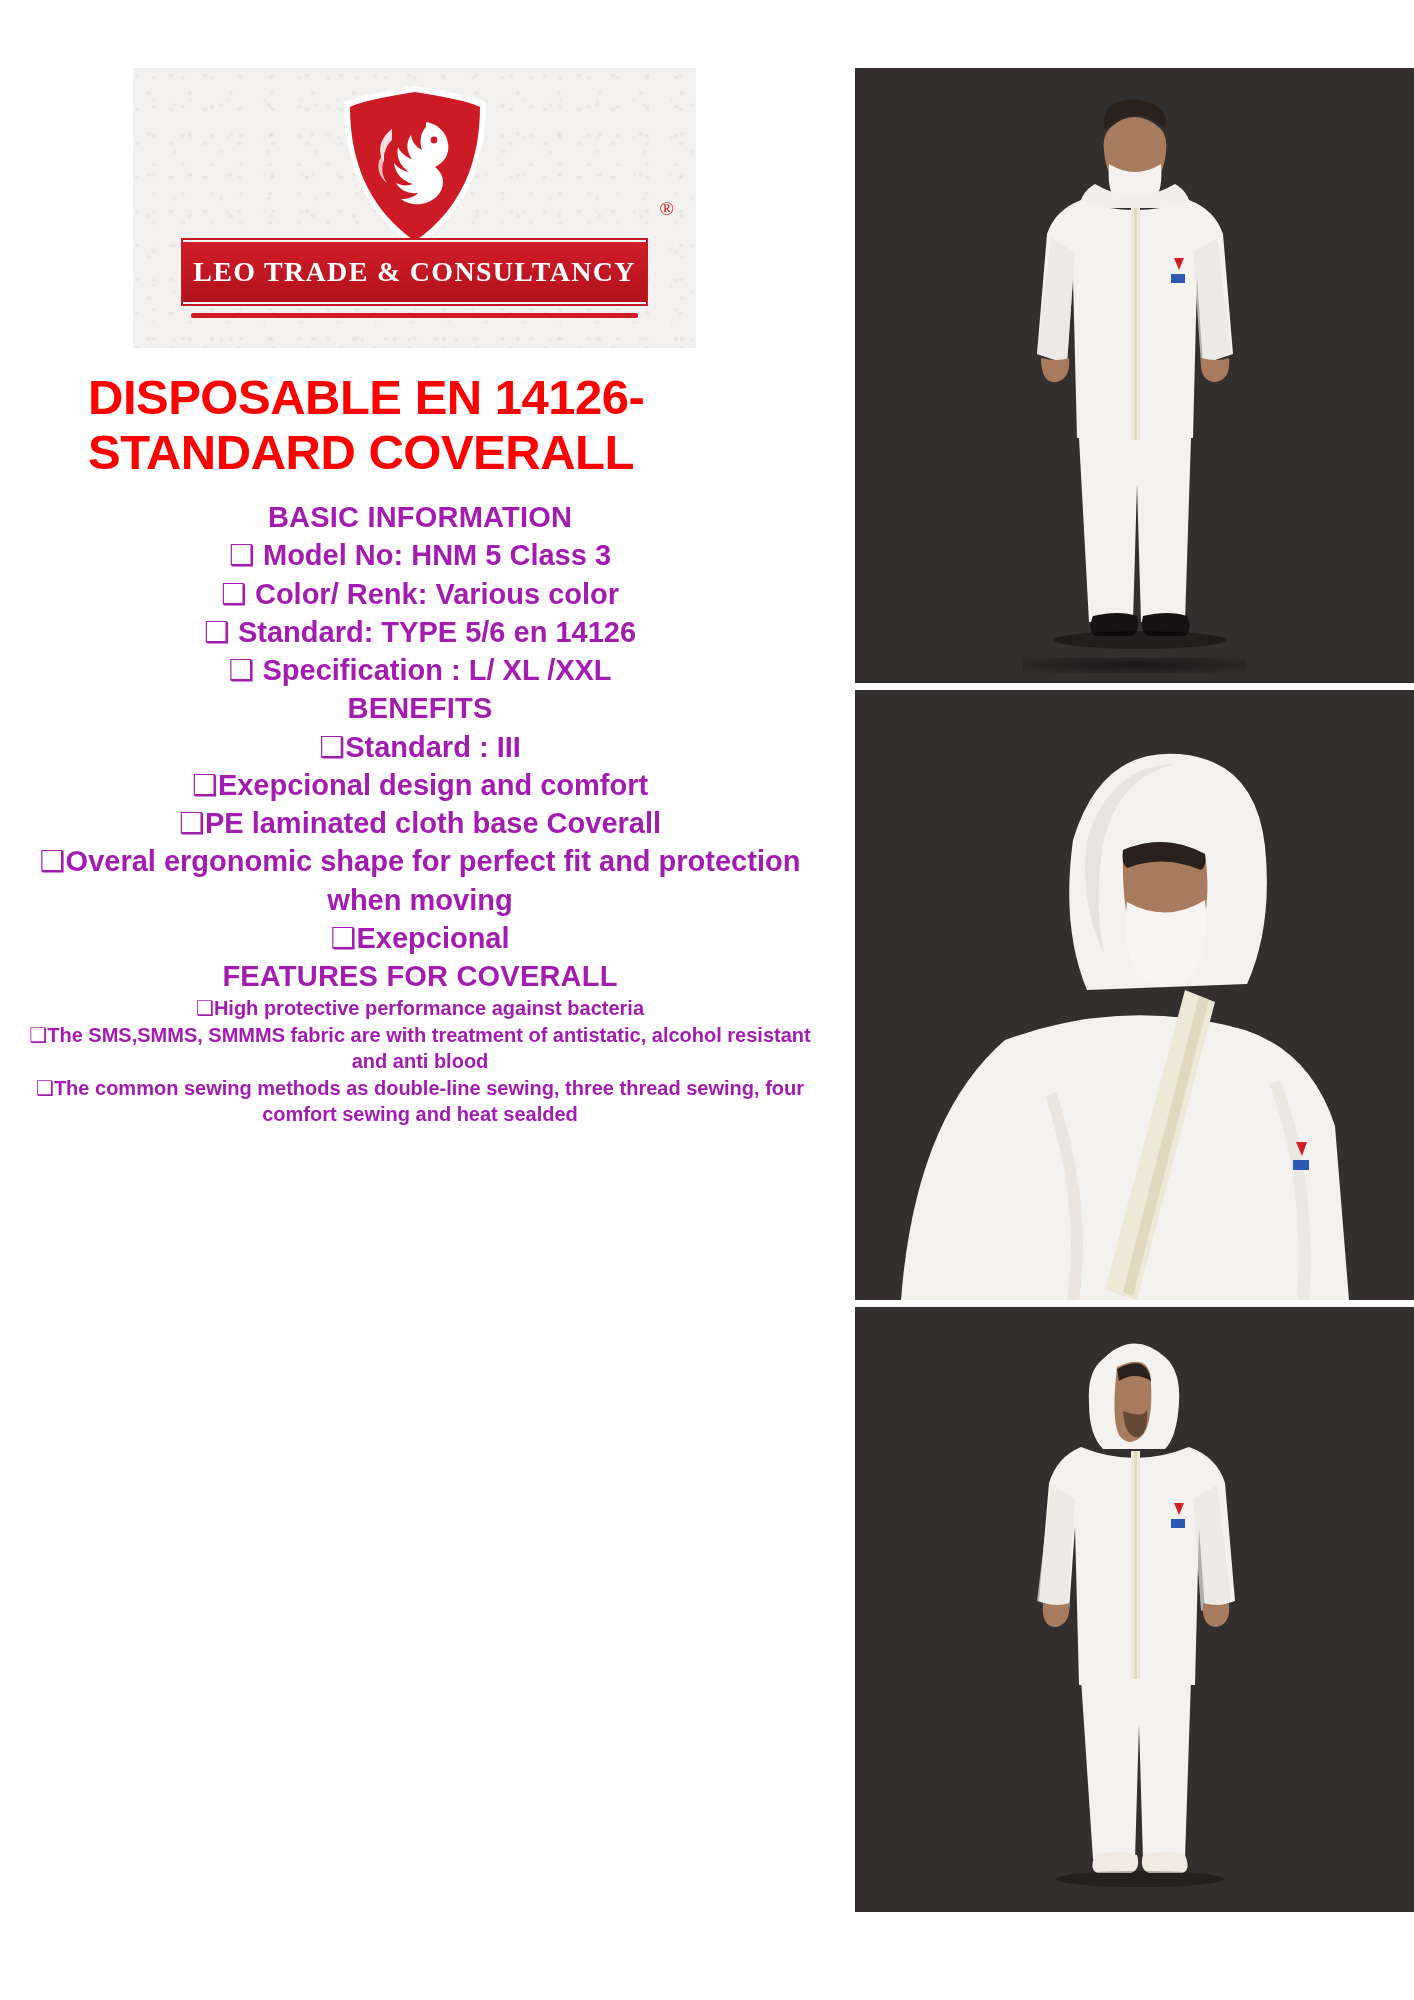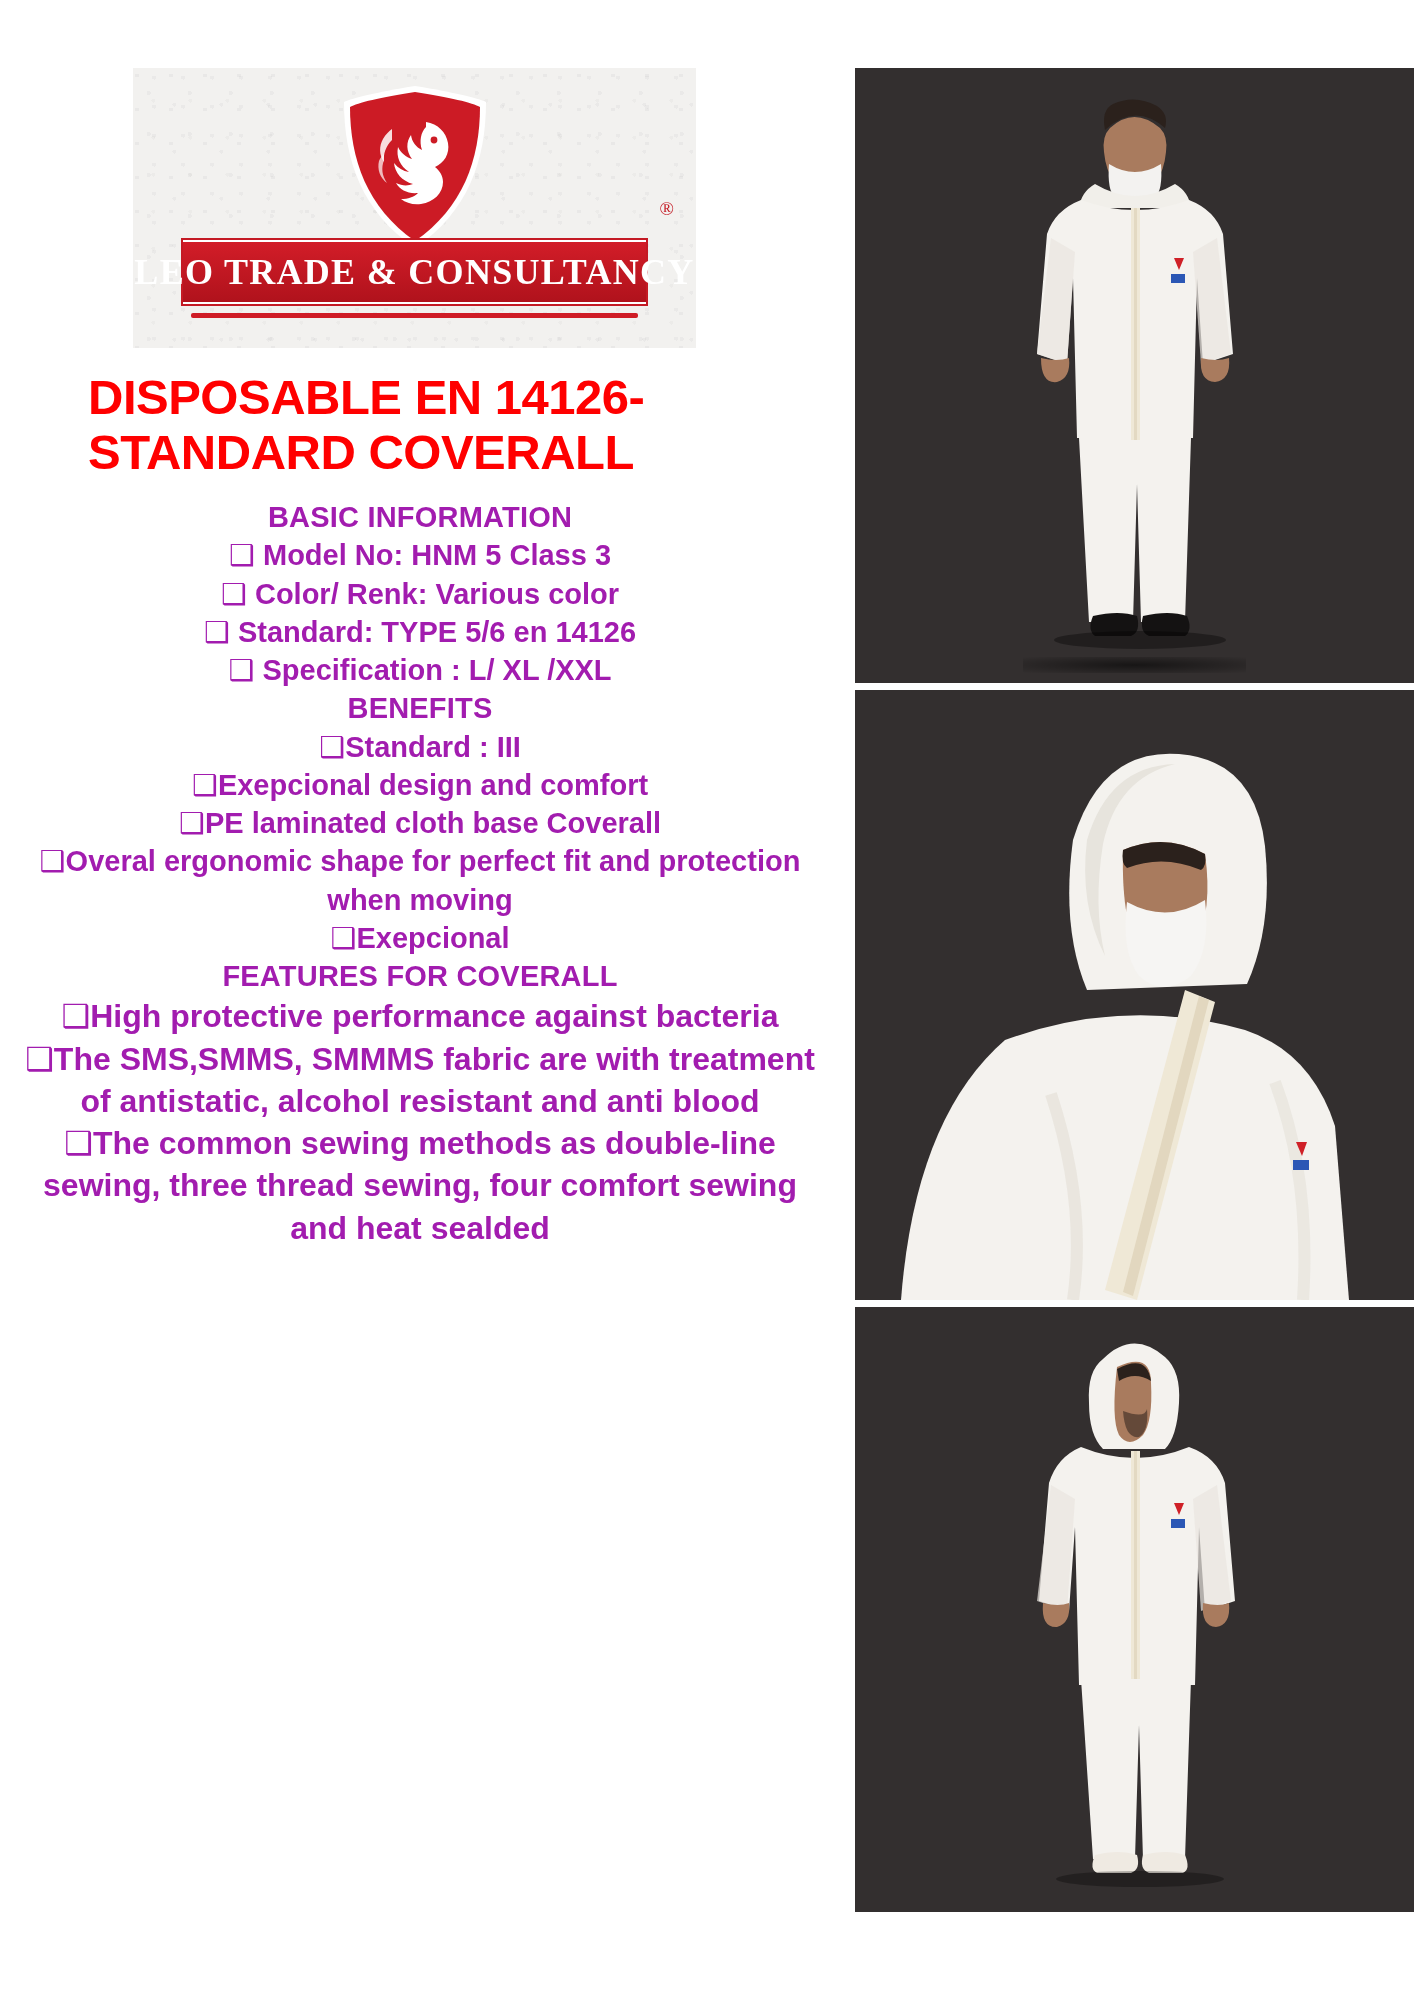--- a/index.html
+++ b/index.html
@@ -65,21 +65,21 @@
     border-top: 2px solid #ffffff;
     border-bottom: 2px solid #ffffff;
     box-shadow: 0 0 0 2px #c41a24;
     display: flex;
     align-items: center;
     justify-content: center;
   }
   .logo-banner span {
     color: #ffffff;
     font-family: "Liberation Serif", serif;
-    font-size: 36px;
+    font-size: 28px;
     font-weight: bold;
     letter-spacing: 1.3px;
     white-space: nowrap;
   }
   .banner-underline {
     position: absolute;
     left: 58px;
     bottom: 30px;
     width: 447px;
     height: 5px;
@@ -121,21 +121,21 @@
     line-height: 1.32;
   }
   .sec-head {
     font-size: 29px;
     letter-spacing: 0.2px;
   }
   .bullet-lg {
     font-size: 29px;
   }
   .bullet-md {
-    font-size: 32px;
+    font-size: 20px;
   }
   .bullet-sm {
     font-size: 26px;
   }
   .box-glyph {
     font-family: "DejaVu Sans", sans-serif;
     font-weight: normal;
   }
 
   

